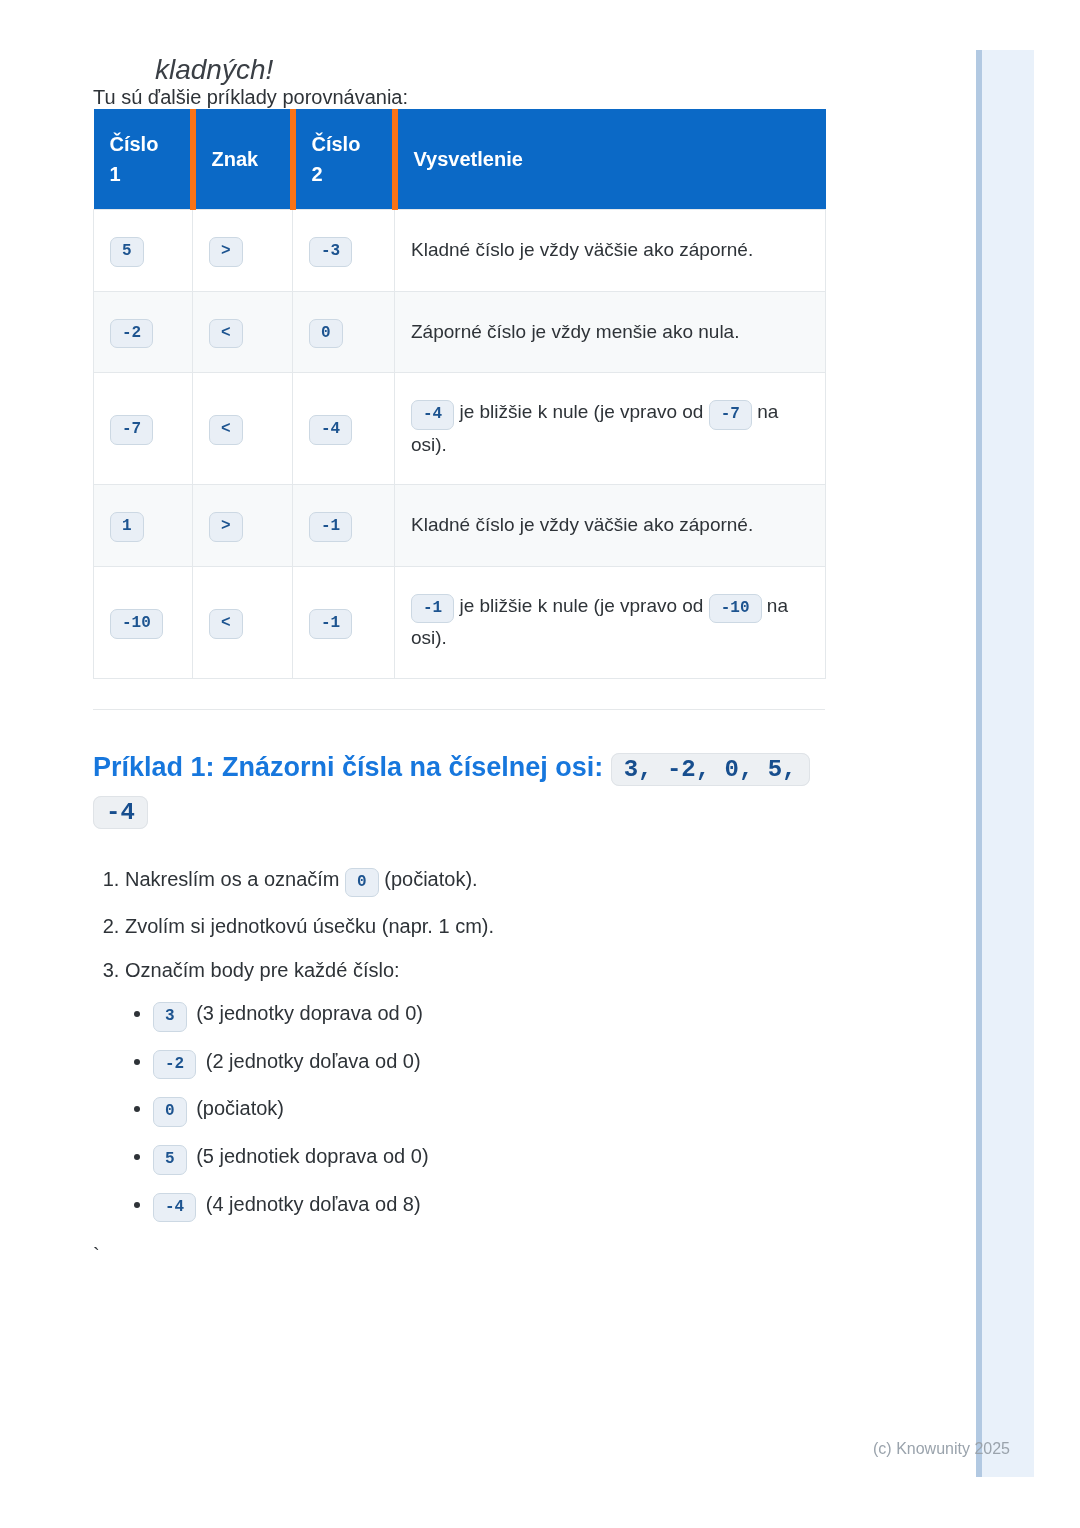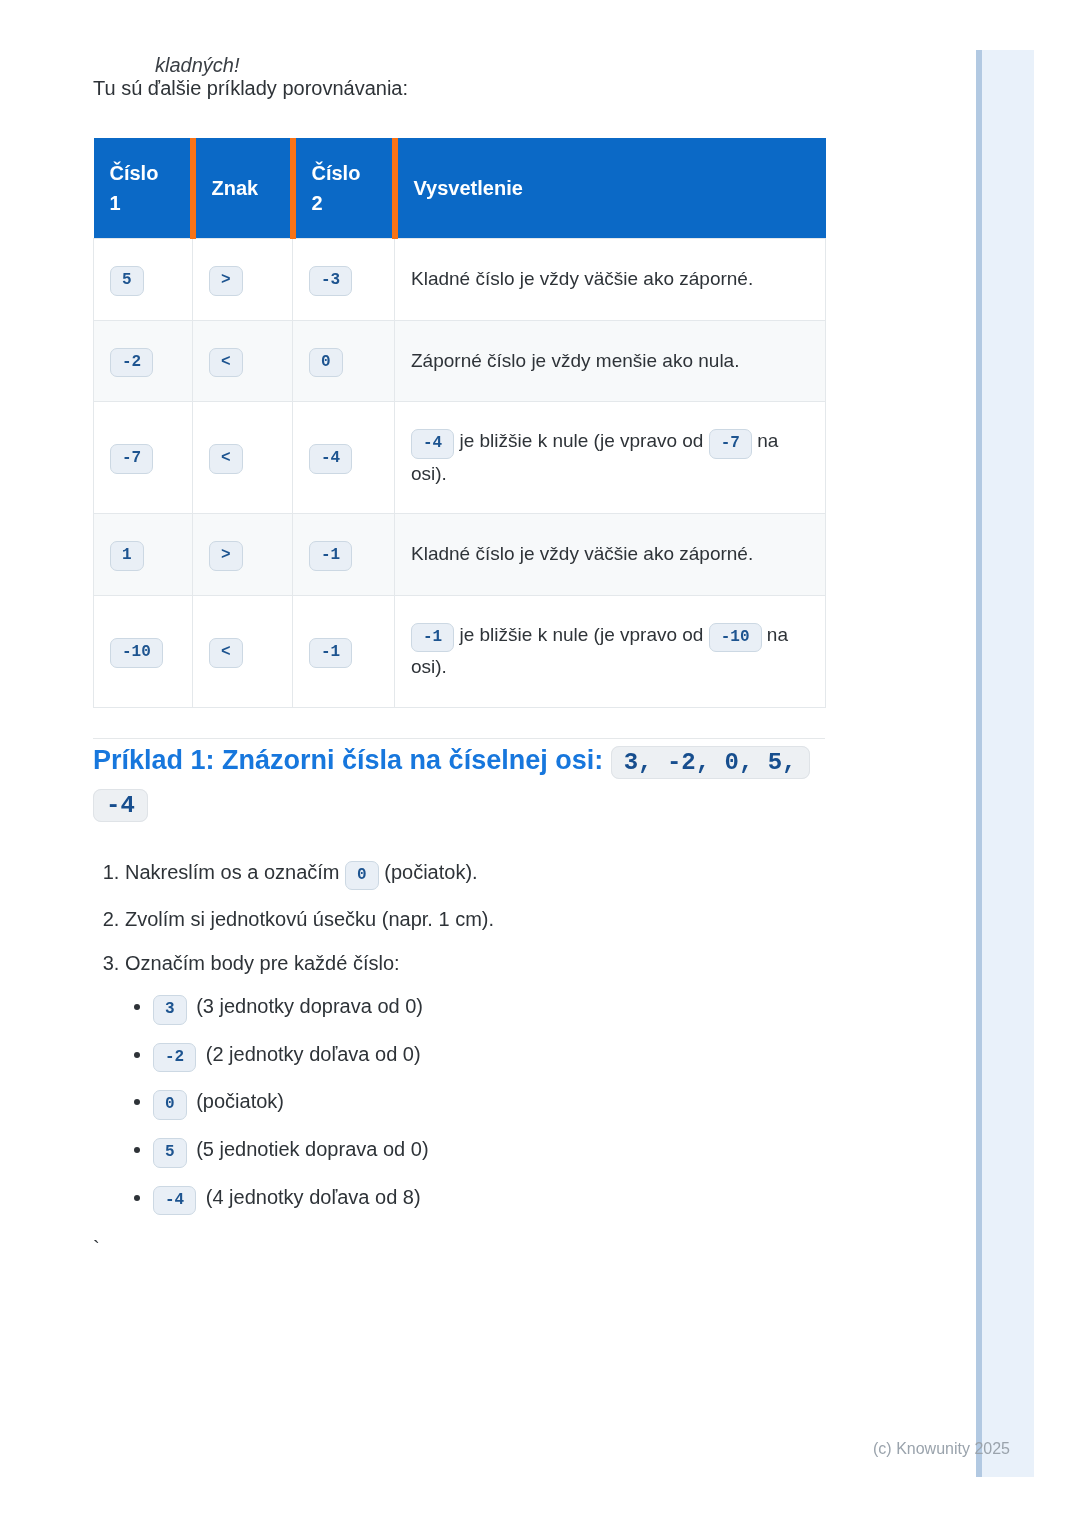--- a/index.html
+++ b/index.html
@@ -26,32 +26,31 @@
   .content {
     position: absolute;
     left: 93px; top: 0;
     width: 732px;
     z-index: 2;
   }
 
   .intro-note {
     margin: 54px 0 0 62px;
     font-style: italic;
-    font-size: 20px;
+    font-size: 28px;
     color: #3a3f45;
   }
 
   .lead {
     font-size: 20px;
     color: #2e3338;
   }
 
   
   table.compare-table {
-    margin-top: 38px;
     width: 732px;
     border-collapse: collapse;
     table-layout: fixed;
     border-radius: 6px;
   }
   .compare-table th {
     background: #0b69c6;
     color: #ffffff;
     font-size: 20px;
     font-weight: 700;
@@ -96,20 +95,21 @@
     margin-top: 48px;
     padding-bottom: 18px;
     border-bottom: 4px solid #b7d0e8;
     font-size: 35px;
     font-weight: 700;
     color: #0c6cca;
     letter-spacing: 0.2px;
   }
 
   .h2-title {
+    margin-top: 36px;
     font-size: 27px;
     font-weight: 700;
     color: #1777dd;
     line-height: 1.6;
   }
   .h2-title .heading-code {
     background: #edf0f3;
     border: 1px solid #dfe3e7;
     border-radius: 8px;
     padding: 2px 12px;

